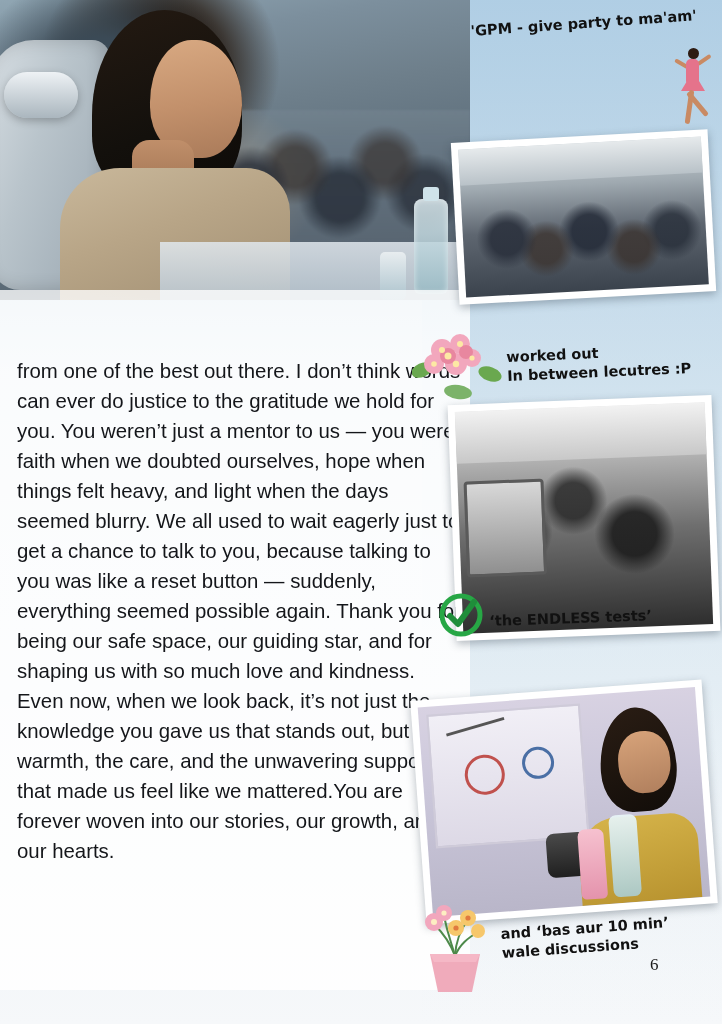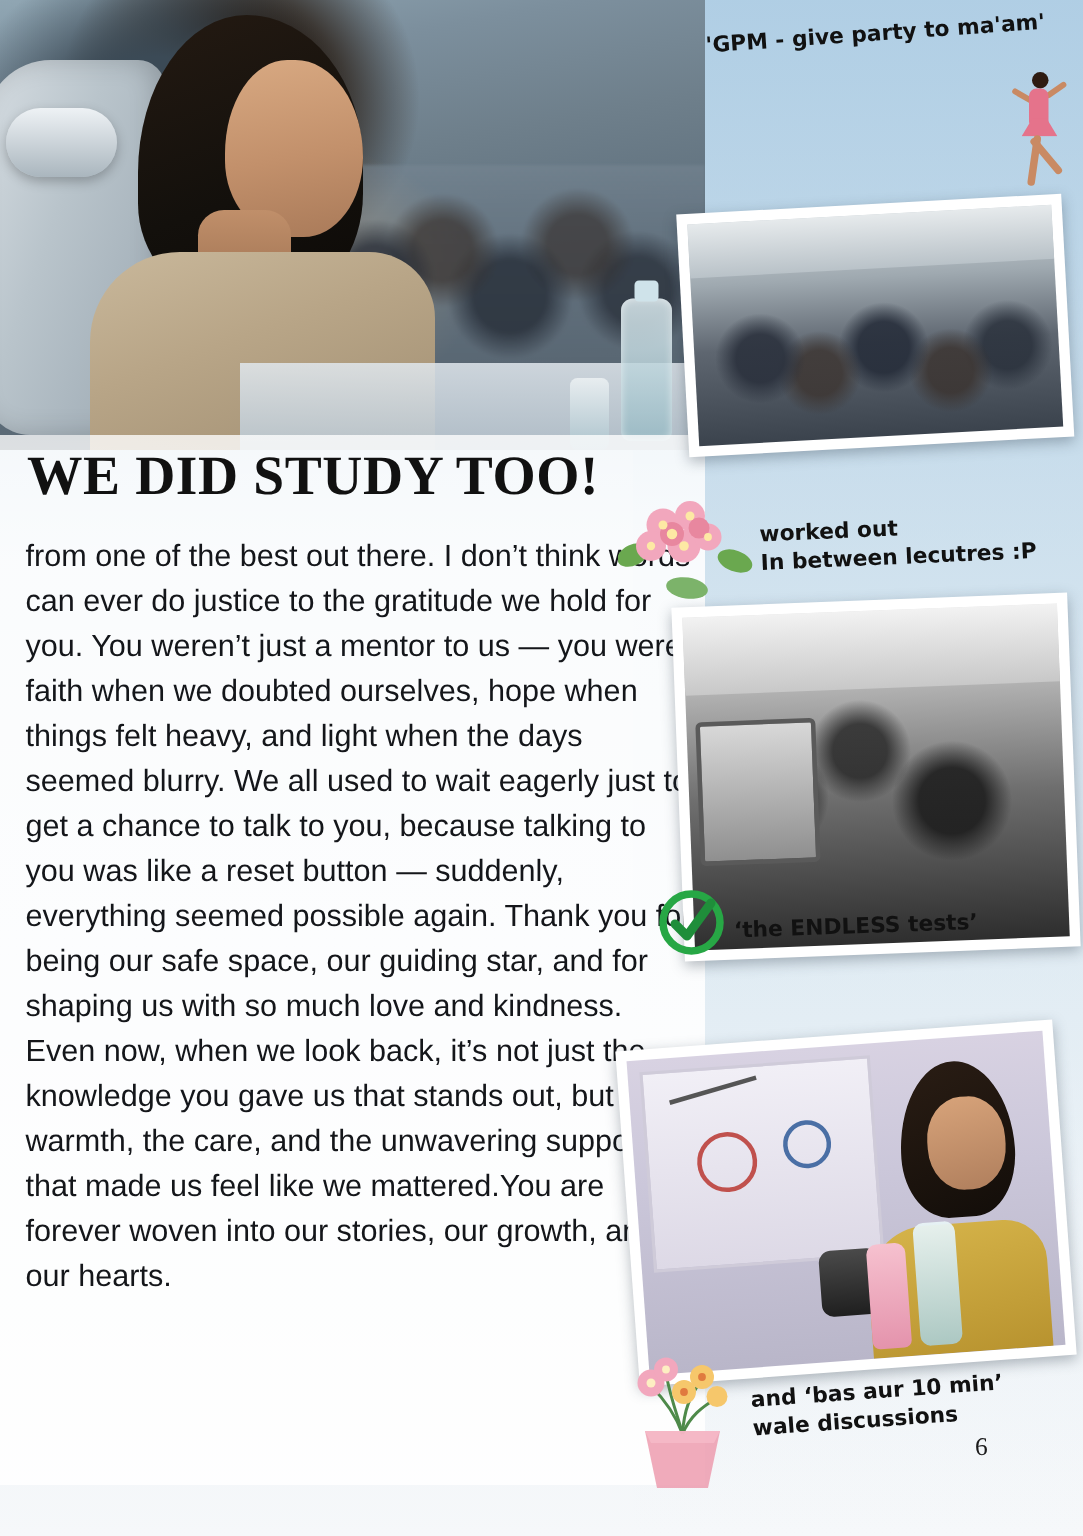--- a/index.html
+++ b/index.html
@@ -333,21 +333,20 @@
     <div class="face"></div>
     <div class="neck"></div>
     <div class="body"></div>
     <div class="desk"></div>
     <div class="bottle2"></div>
     <div class="bottle"></div>
   </div>
 
   <div class="text-panel"></div>
 
-  <div class="headline">WE DID STUDY TOO!</div>
 
   <div class="body-text">
     <p>from one of the best out there. I don’t think words can ever do justice to the gratitude we hold for you. You weren’t just a mentor to us — you were faith when we doubted ourselves, hope when things felt heavy, and light when the days seemed blurry. We all used to wait eagerly just to get a chance to talk to you, because talking to you was like a reset button — suddenly, everything seemed possible again. Thank you for being our safe space, our guiding star, and for shaping us with so much love and kindness. Even now, when we look back, it’s not just the knowledge you gave us that stands out, but the warmth, the care, and the unwavering support that made us feel like we mattered.You are forever woven into our stories, our growth, and our hearts.</p>
   </div>
 
   <div class="caption cap-gpm">'GPM - give party to ma'am'</div>
 
   <div class="sticker-dancer">
     <div class="dancer-head"></div>
     <div class="dancer-arm1"></div>

